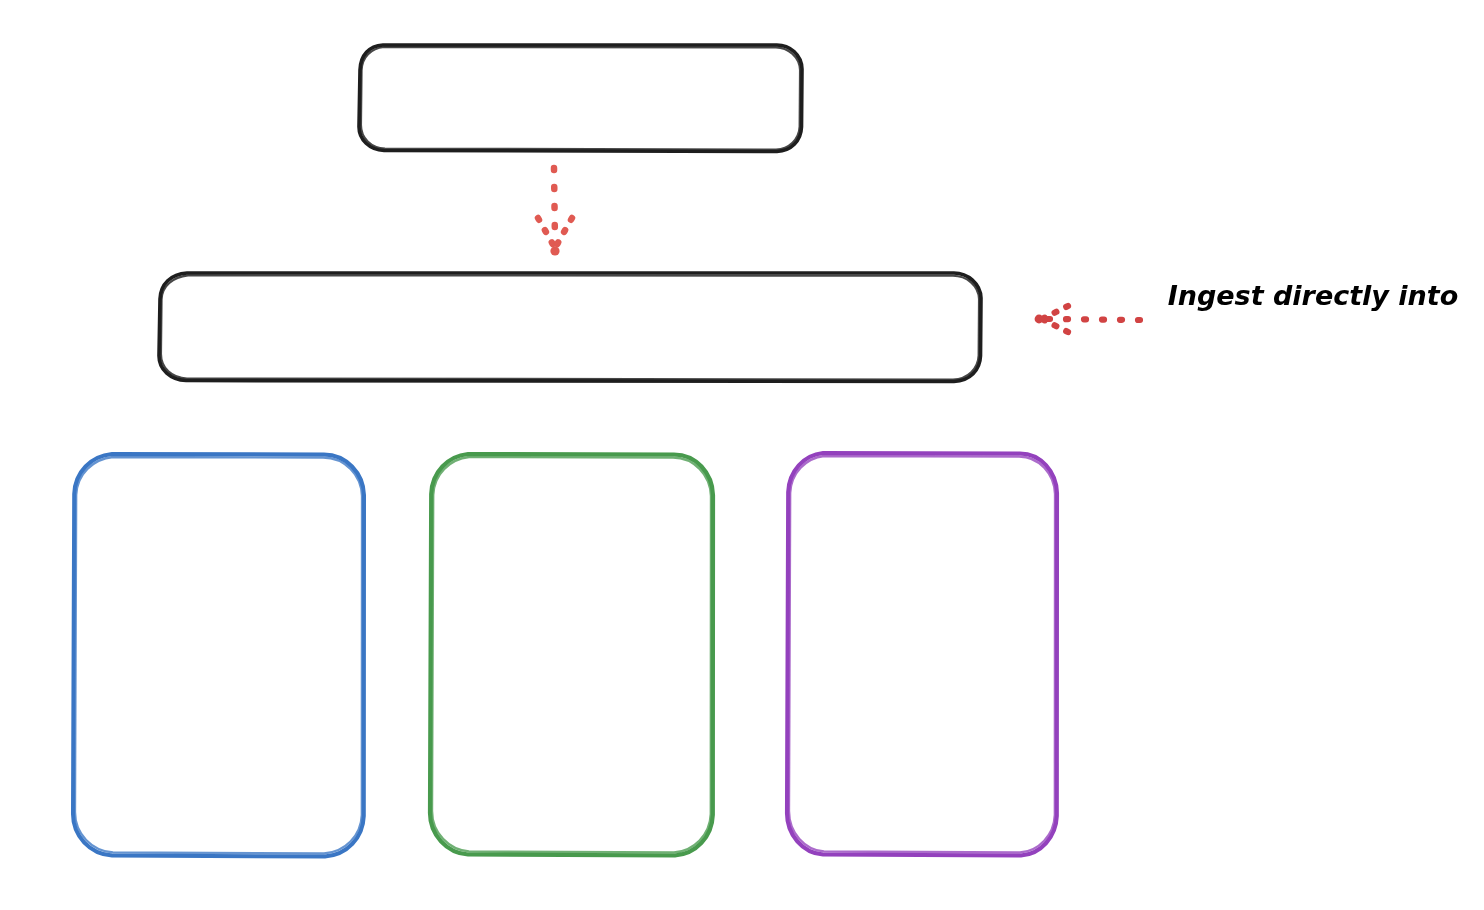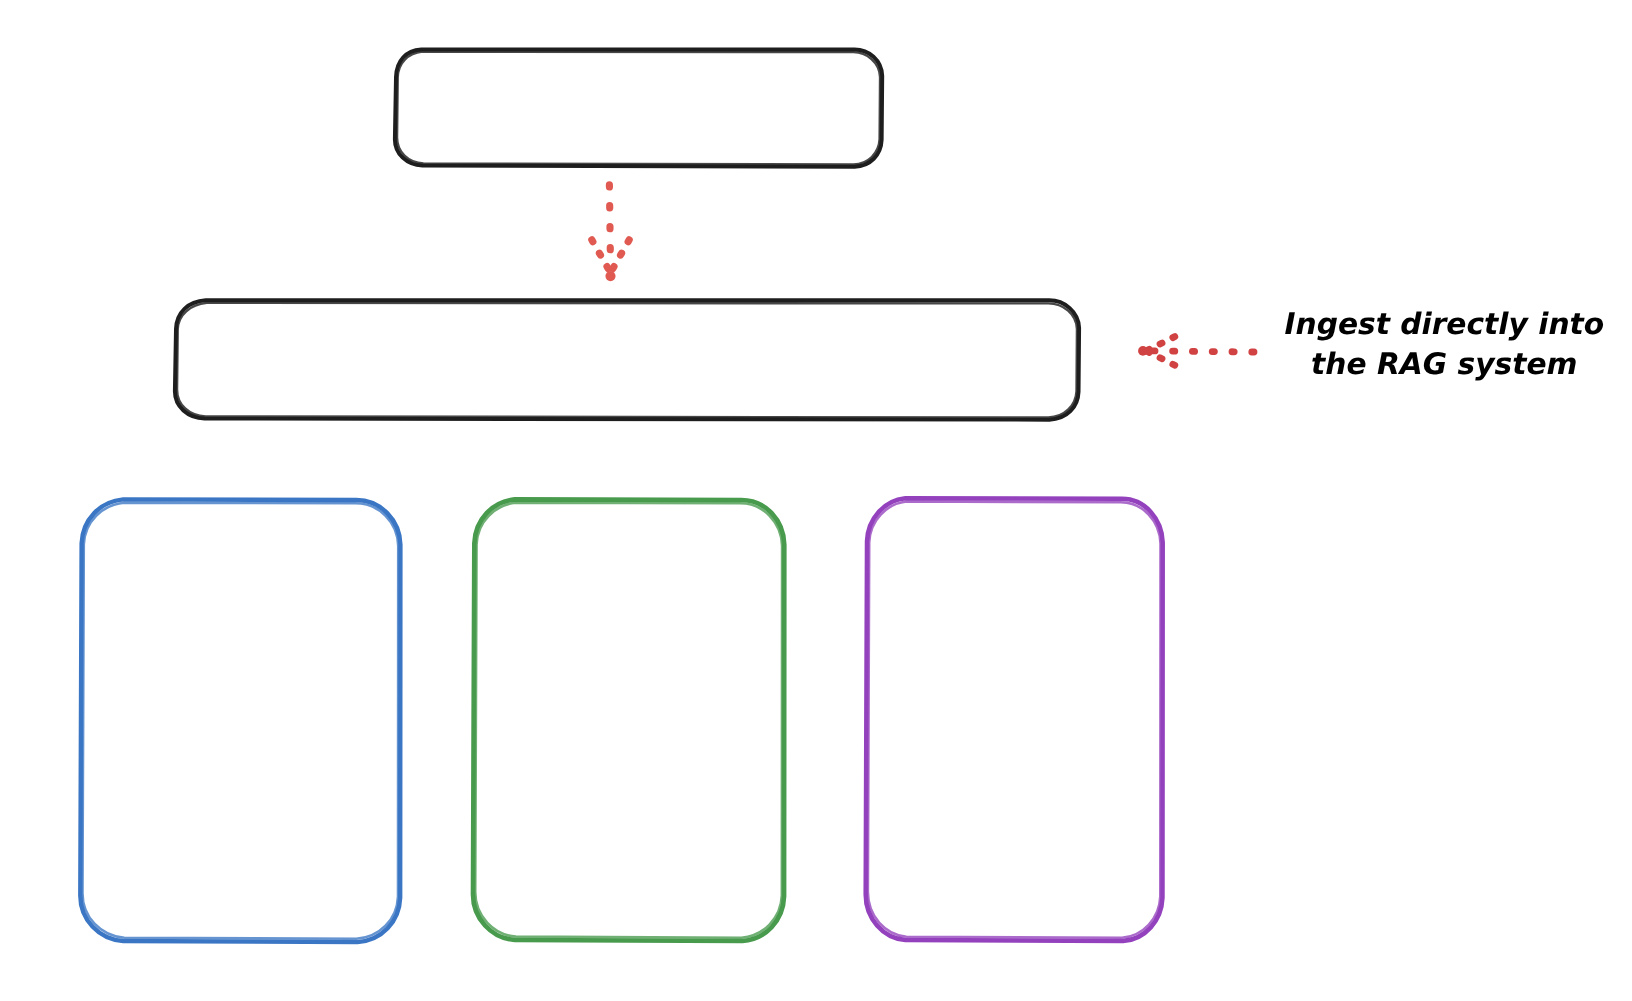--- a/index.html
+++ b/index.html
@@ -156,21 +156,20 @@
     <g>
       <line x1="118" y1="24" x2="26" y2="23" stroke="#d14343" stroke-width="6.2" stroke-linecap="round" stroke-dasharray="2 16"></line>
       <path d="M46,10 L20,23" stroke="#d14343" stroke-width="6.2" stroke-linecap="round" stroke-dasharray="2 11" fill="none"></path>
       <path d="M46,36 L20,23" stroke="#d14343" stroke-width="6.2" stroke-linecap="round" stroke-dasharray="2 11" fill="none"></path>
       <circle cx="17" cy="23" r="4.4" fill="#d14343"></circle>
     </g>
   </svg>
 
   <div id="annotation">
     <span class="ann-line">Ingest directly into</span>
-    <span class="ann-line">the RAG system</span>
   </div>
 
   <div class="node" id="vectorio-box">
     <svg class="sketch-svg" width="295" height="408" viewBox="0 0 295 408">
       <path d="M41,3 C20,5 4,21 3.2,43 L2,362 C1.5,385 19,403 41,404.5
                L254,405.5 C276,404 292,387 292.8,365 L293,44
                C292.4,22 275,3.5 253,3.5 Z" fill="#ffffff" stroke="#3a76c4" stroke-width="4" stroke-linecap="round" stroke-linejoin="round"></path>
       <path d="M42,6 C22,8 6,23 5.2,44 L4,361 C4,383 21,400 42,401.5
                L253,402.5 C274,401 290,385 290.8,364 L291,45
                C290.4,24 274,6.5 252,6.5 Z" fill="none" stroke="#3a76c4" stroke-width="2.3" stroke-linecap="round" stroke-linejoin="round" opacity="0.78"></path>

